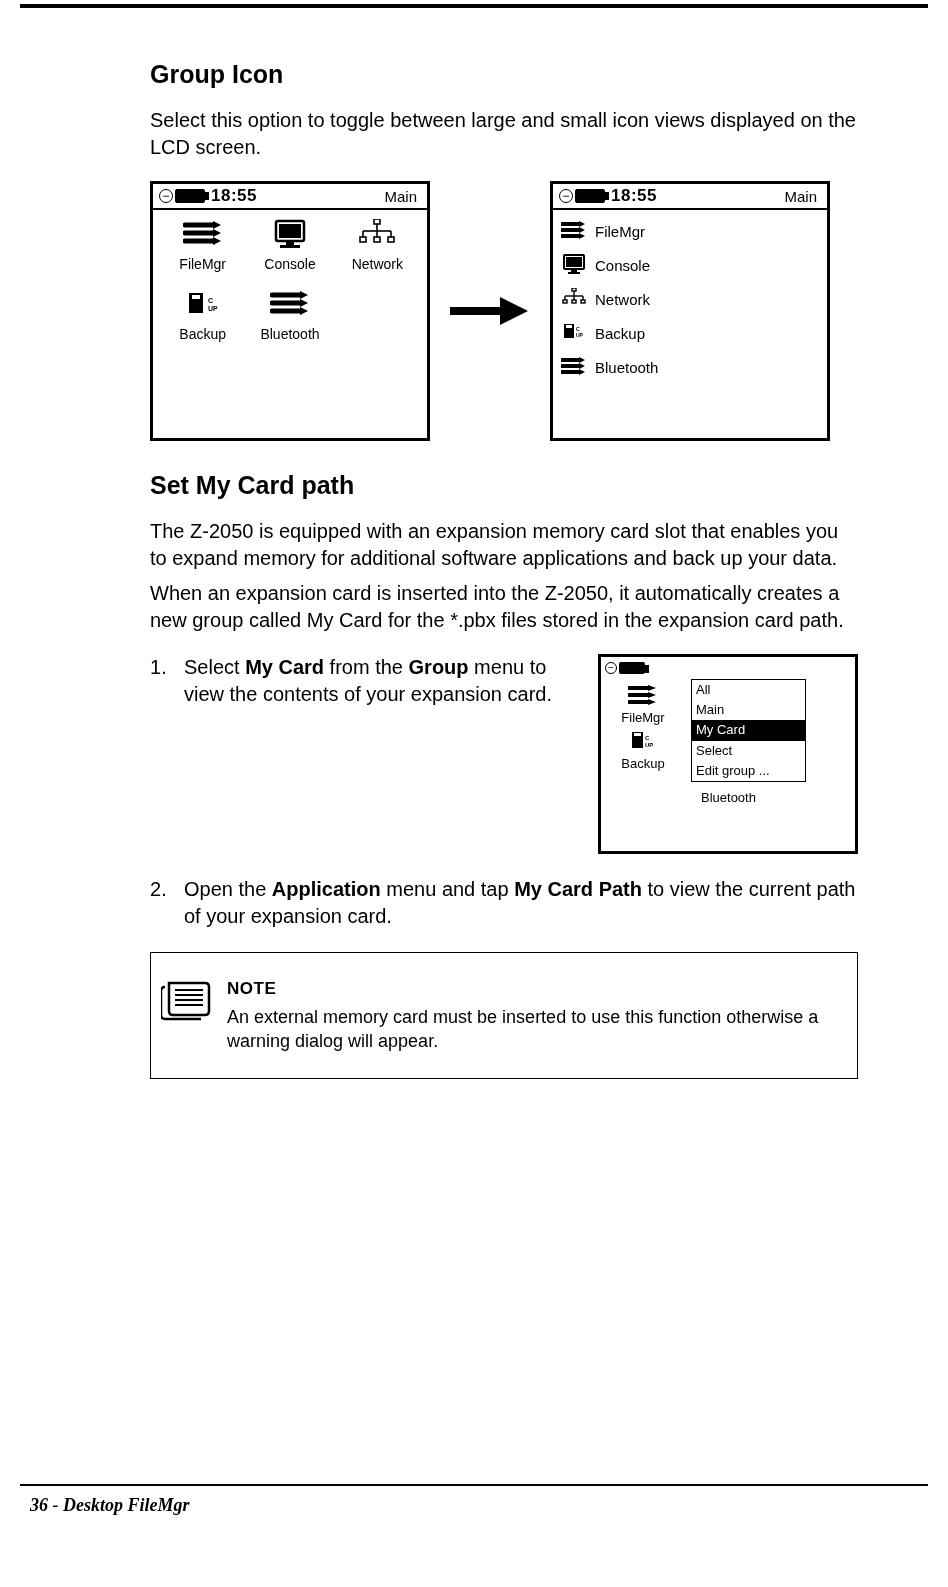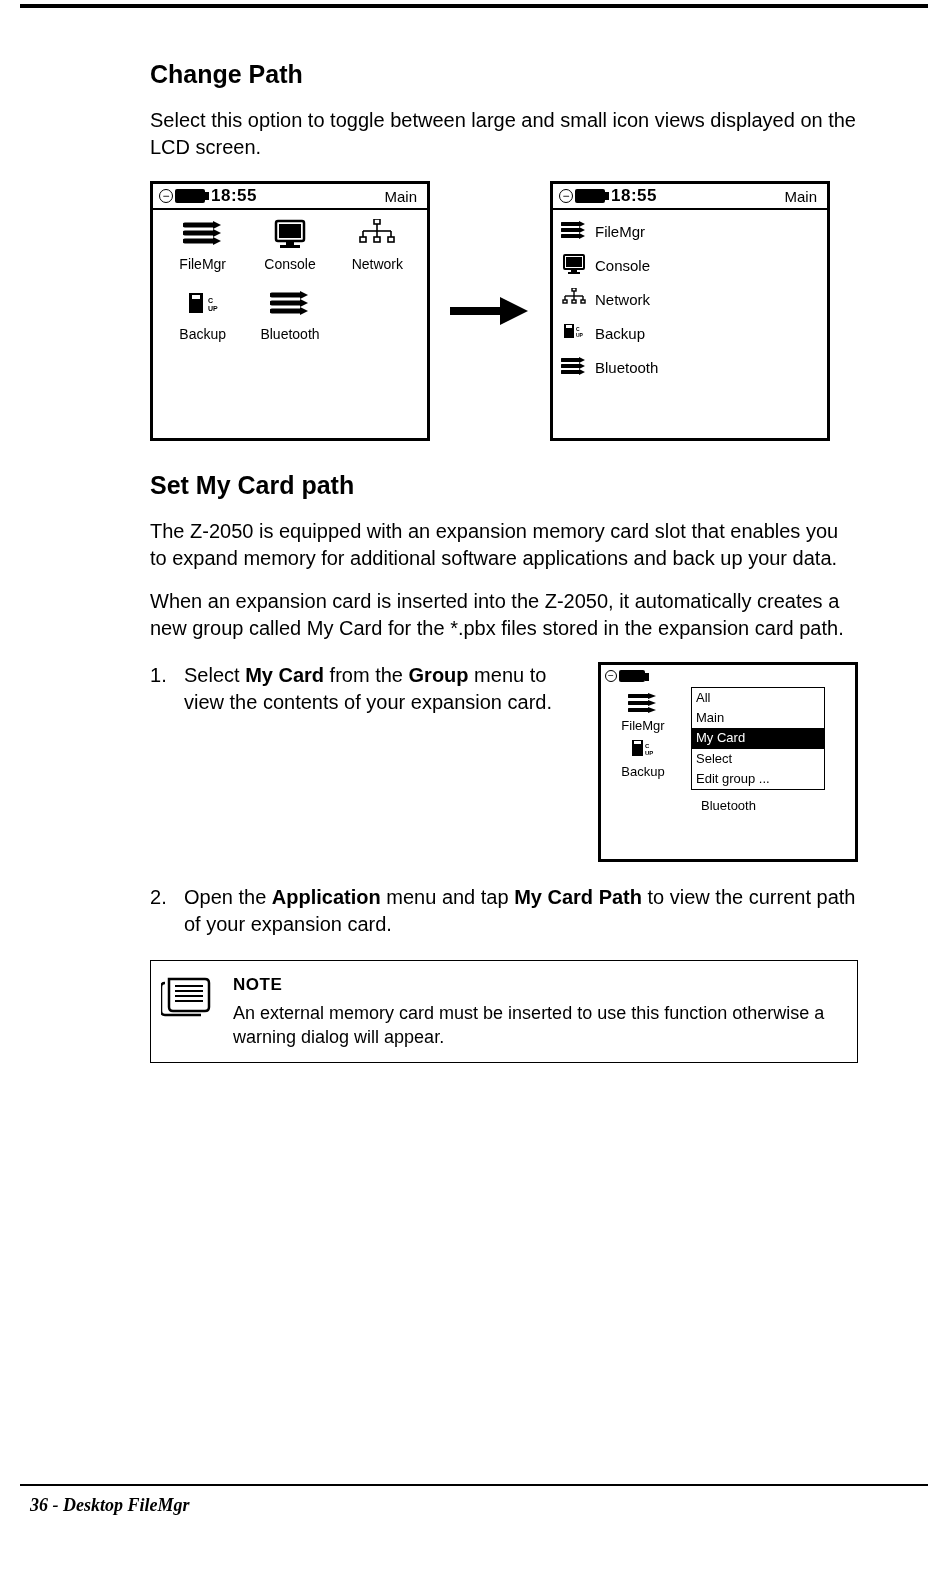--- a/index.html
+++ b/index.html
@@ -157,36 +157,36 @@
     display:flex; padding: 4px 6px; gap:12px; position:relative;
   }
   .small-left {
     display:flex; flex-direction:column; gap:2px; width:72px;
   }
   .sm-item { display:flex; flex-direction:column; align-items:center; gap:0; }
   .sm-item .ico { width:32px; height:26px; display:flex; align-items:center; justify-content:center; }
   .sm-item .lbl, .sm-bl { font-family: Arial, sans-serif; font-size: 13px; text-align:center; }
   .dropdown {
     border: 1.5px solid #000;
-    width: 134px;
+    width: 115px;
     font-family: Arial, sans-serif;
     font-size: 13px;
     line-height: 1.4;
     margin-top: -4px;
   }
   .dd-row { padding: 1px 4px; border-bottom: none; }
   .dd-sel { background:#000; color:#fff; }
   .sm-bl { position:absolute; left:100px; top:110px; }
 
   .note-box {
     border: 1.5px solid #000;
     margin-top: 20px;
     display: flex;
-    padding: 12px 10px;
-    gap: 20px;
+    padding: 24px 10px;
+    gap: 14px;
     align-items: flex-start;
   }
   .note-icon { width: 52px; flex-shrink:0; }
   .note-content .nh {
     font-family: Arial, sans-serif; font-weight: 900; font-size: 17px; letter-spacing: 0.5px;
     margin: 2px 0 6px 0;
   }
   .note-content .nb {
     font-family: Arial, sans-serif; font-size: 18px; line-height: 1.35;
   }
@@ -208,21 +208,21 @@
   .footer .ft { font-style: italic; font-weight: bold; }
 
   b { font-weight: bold; }
 </style>
 </head>
 <body>
 
 <div class="page">
   <div class="top-rule"></div>
 
-  <h2 class="section">Change Path</h2>
+  <h2 class="section">Group Icon</h2>
   <p class="body">Select this option to toggle between large and small icon views displayed on the LCD screen.</p>
 
   <div class="figrow">
 
     <div class="lcd">
       <div class="lcd-header">
         <span class="batt-icon">
           <span class="batt-minus">−</span>
           <span class="batt-body"></span>
         </span>
@@ -355,21 +355,21 @@
                 <path d="M18 1 L24 4 L18 7 M18 7 L24 10 L18 13 M18 13 L24 16 L18 19" fill="#000"></path>
               </svg>
             </span>
           <span class="lbl">Bluetooth</span>
         </div>
       </div>
     </div>
   </div>
 
   <h2 class="section">Set My Card path</h2>
-  <p class="body" style="margin-bottom:16px">The Z-2050 is equipped with an expansion memory card slot that enables you to expand memory for additional software applications and back up your data.</p>
+  <p class="body" style="margin-bottom:8px">The Z-2050 is equipped with an expansion memory card slot that enables you to expand memory for additional software applications and back up your data.</p>
   <p class="body">When an expansion card is inserted into the Z-2050, it automatically creates a new group called My Card for the *.pbx files stored in the expansion card path.</p>
 
   <ol class="steps">
     <li>
       <div class="step1-wrap">
         <div class="step1-text">
           <span>Select </span><b>My Card</b><span> from the </span><b>Group</b><span> menu to view the contents of your expansion card.</span>
         </div>
         <div class="lcd-small">
           <div class="hdr">

